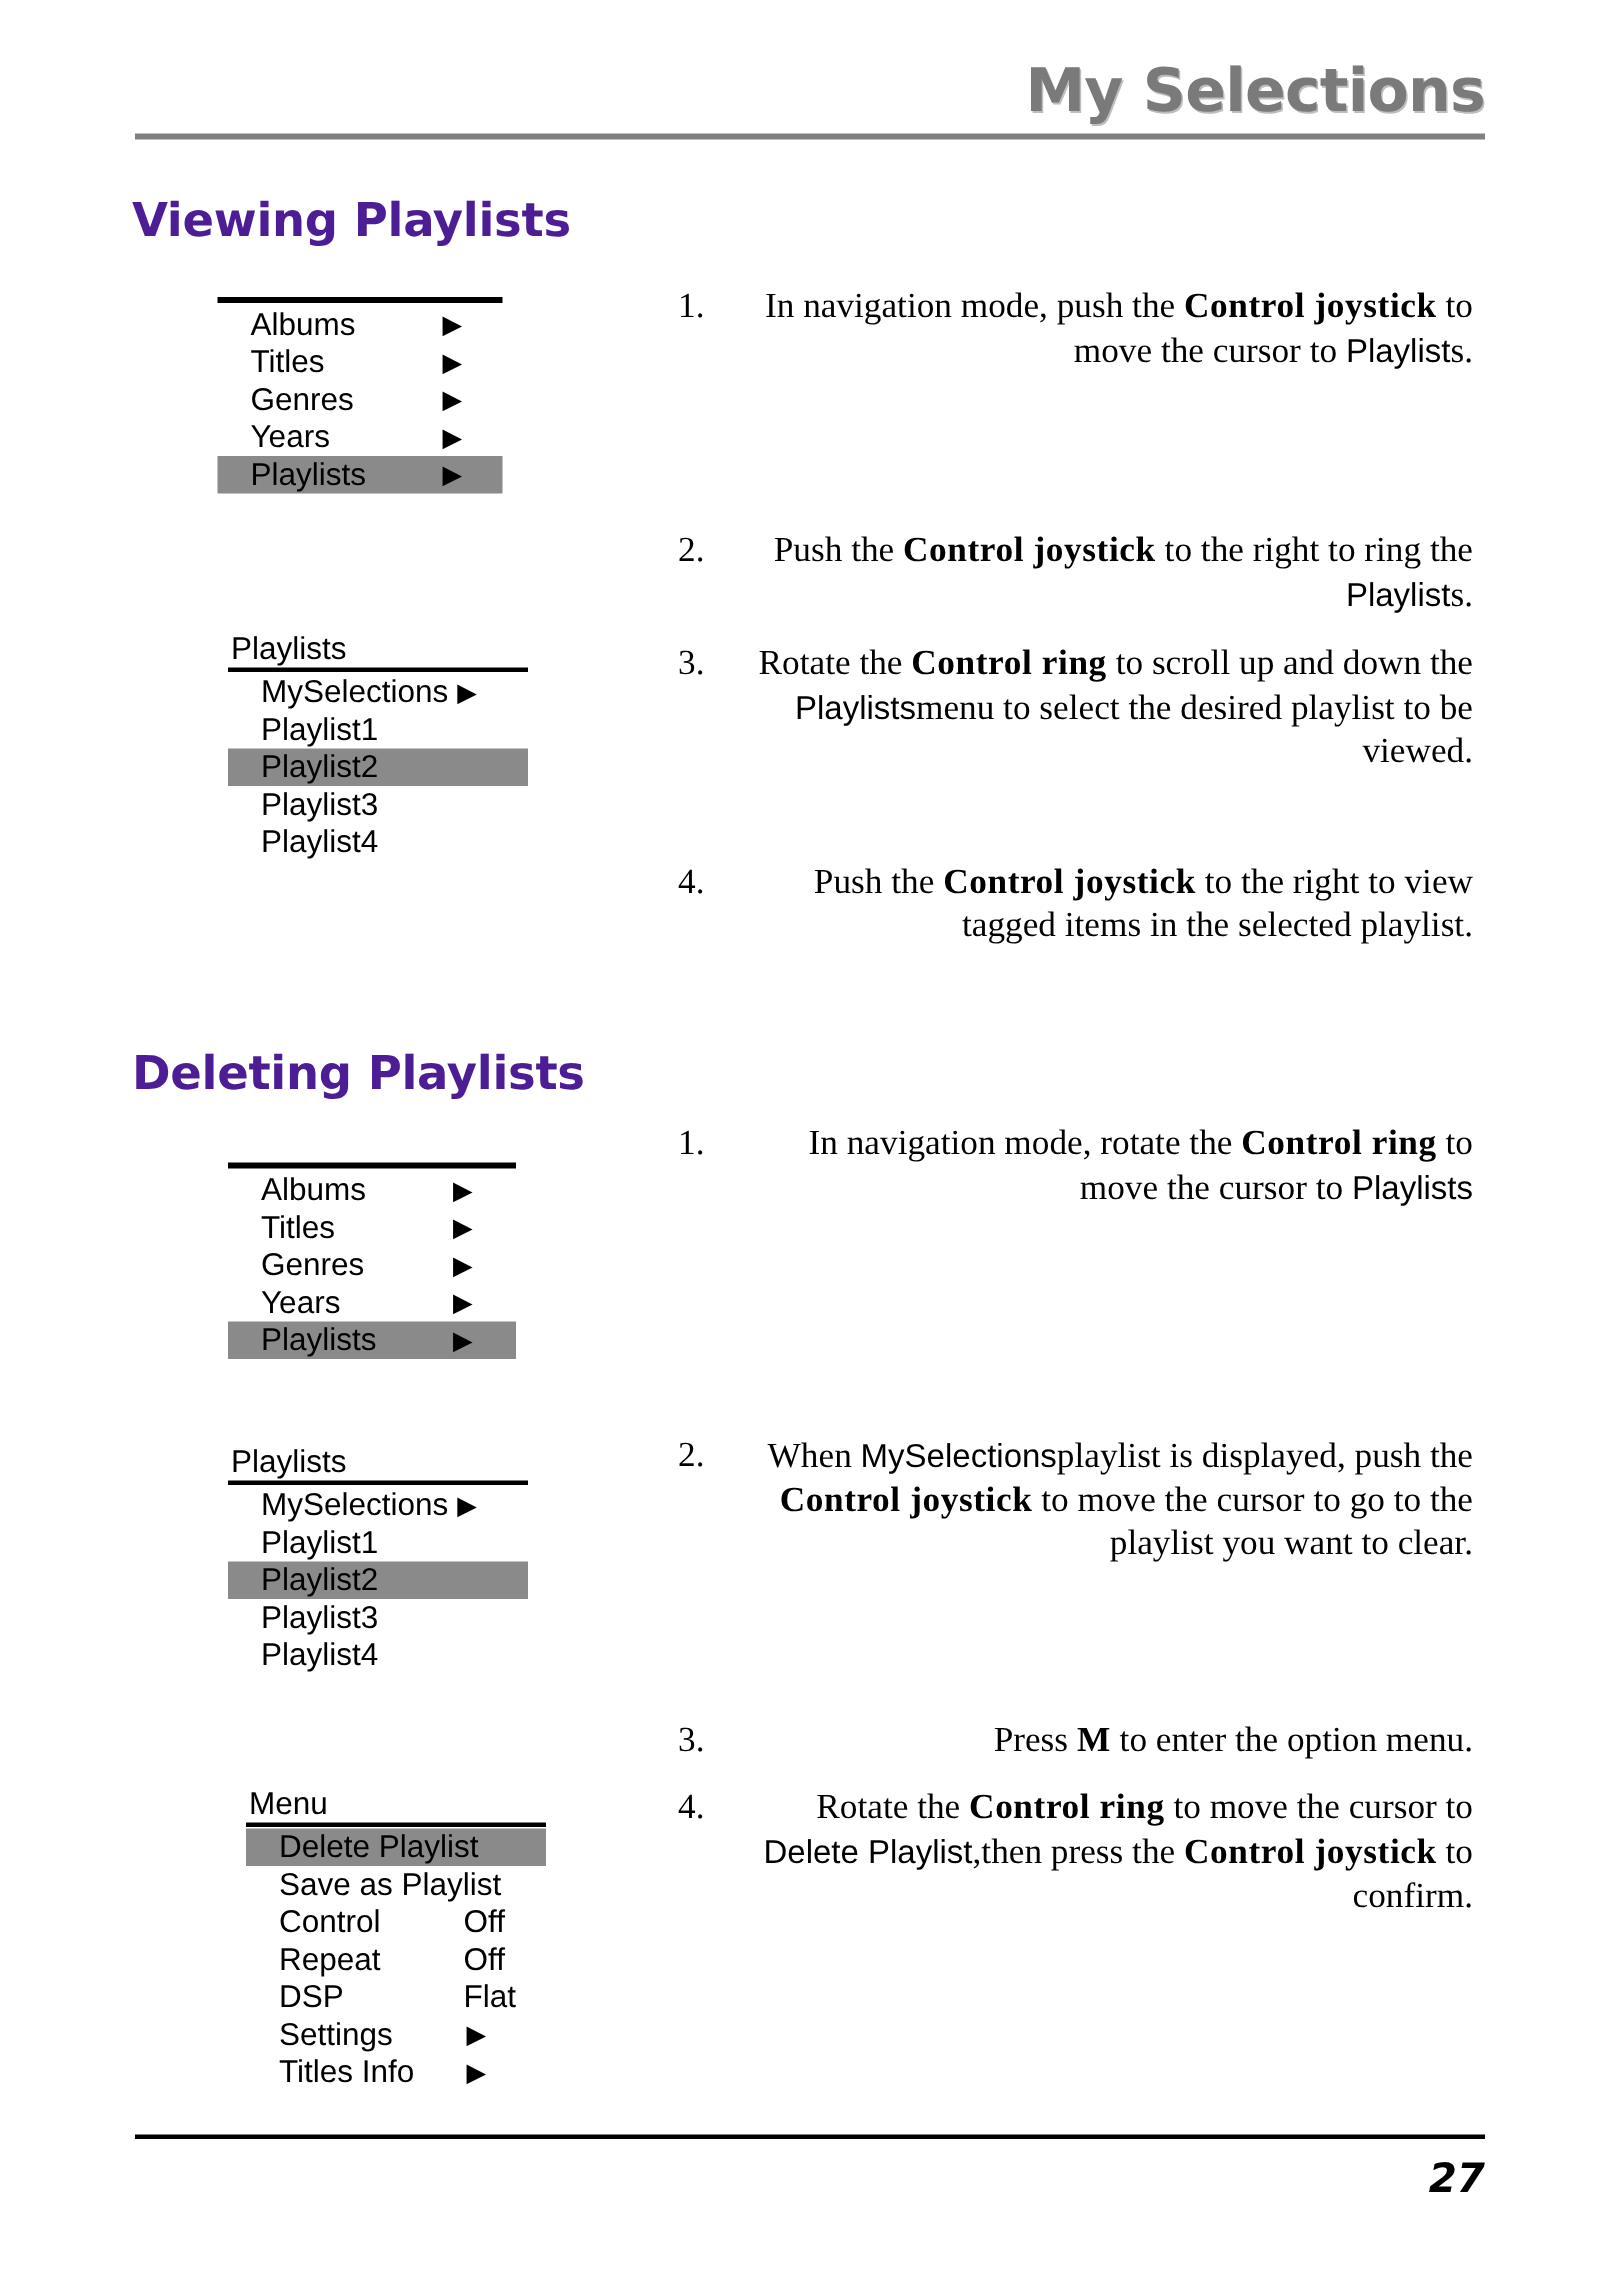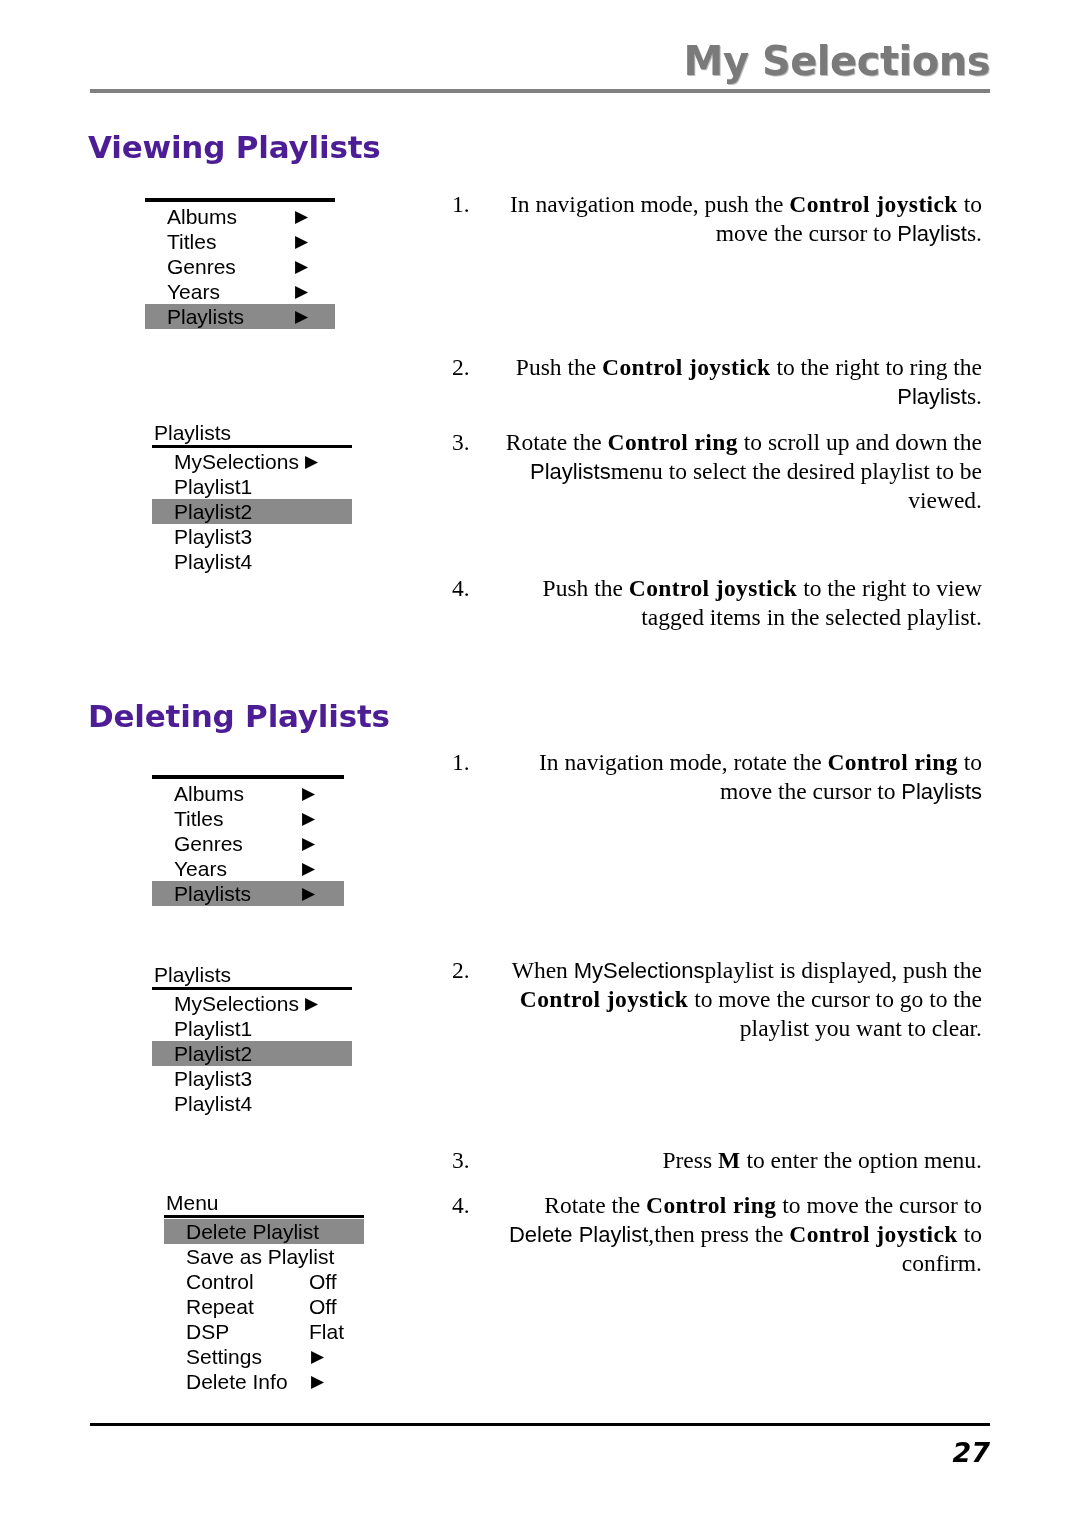--- a/index.html
+++ b/index.html
@@ -309,21 +309,21 @@
         </div>
         <div class="menu-row value-row">
           <span class="row-label">DSP</span>
           <span class="row-value">Flat</span>
         </div>
         <div class="menu-row value-row">
           <span class="row-label">Settings</span>
           <span class="row-arrow-pos">▶</span>
         </div>
         <div class="menu-row value-row">
-          <span class="row-label">Delete Info</span>
+          <span class="row-label">Titles Info</span>
           <span class="row-arrow-pos">▶</span>
         </div>
       </div>
   </div>
 
   <div class="steps" id="deleting-steps" style="left:452px; top:748px; width:540px;">
     <div class="step" style="top:0px;">
       <span class="num">1.</span>
       <span class="body"><span>In navigation mode, rotate the </span><b>Control ring</b><span> to move the cursor to </span><span class="scr">Playlists</span></span>
     </div>

